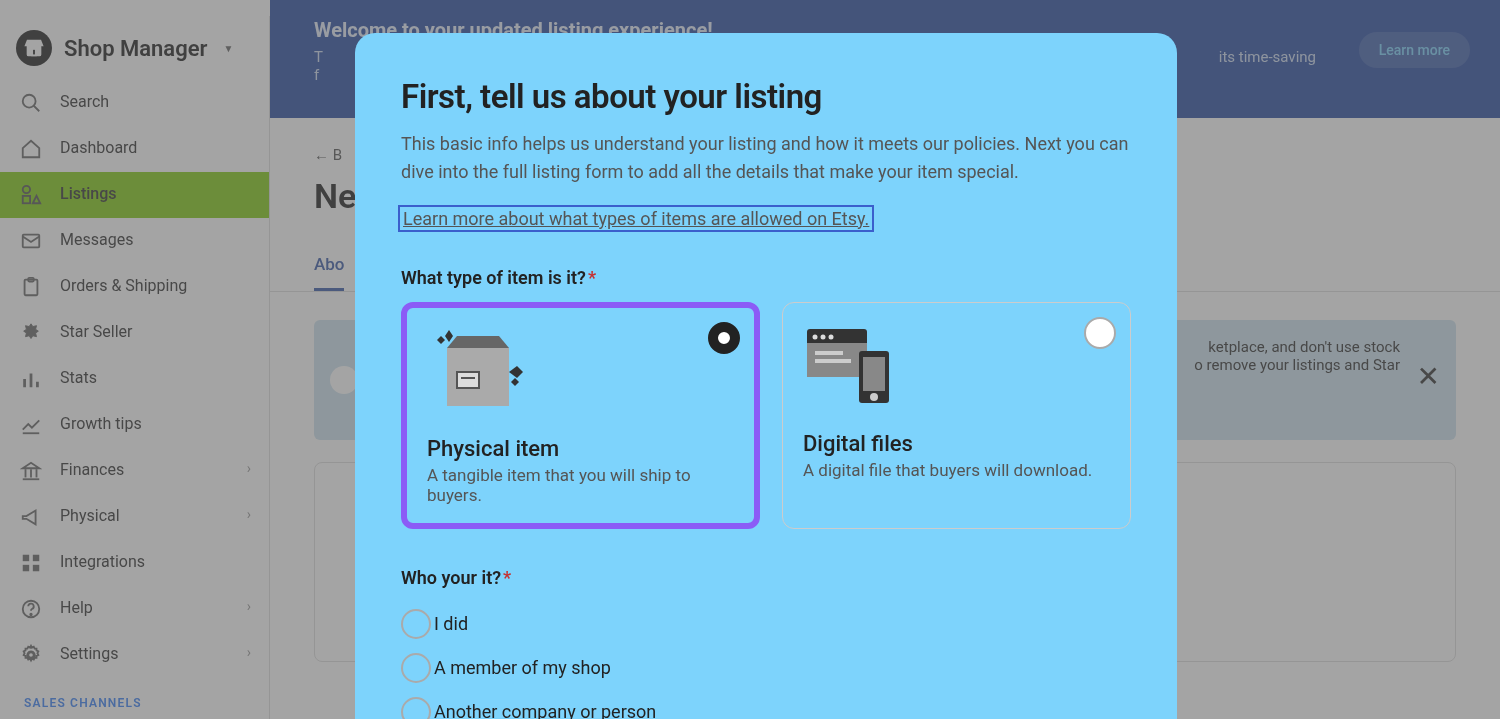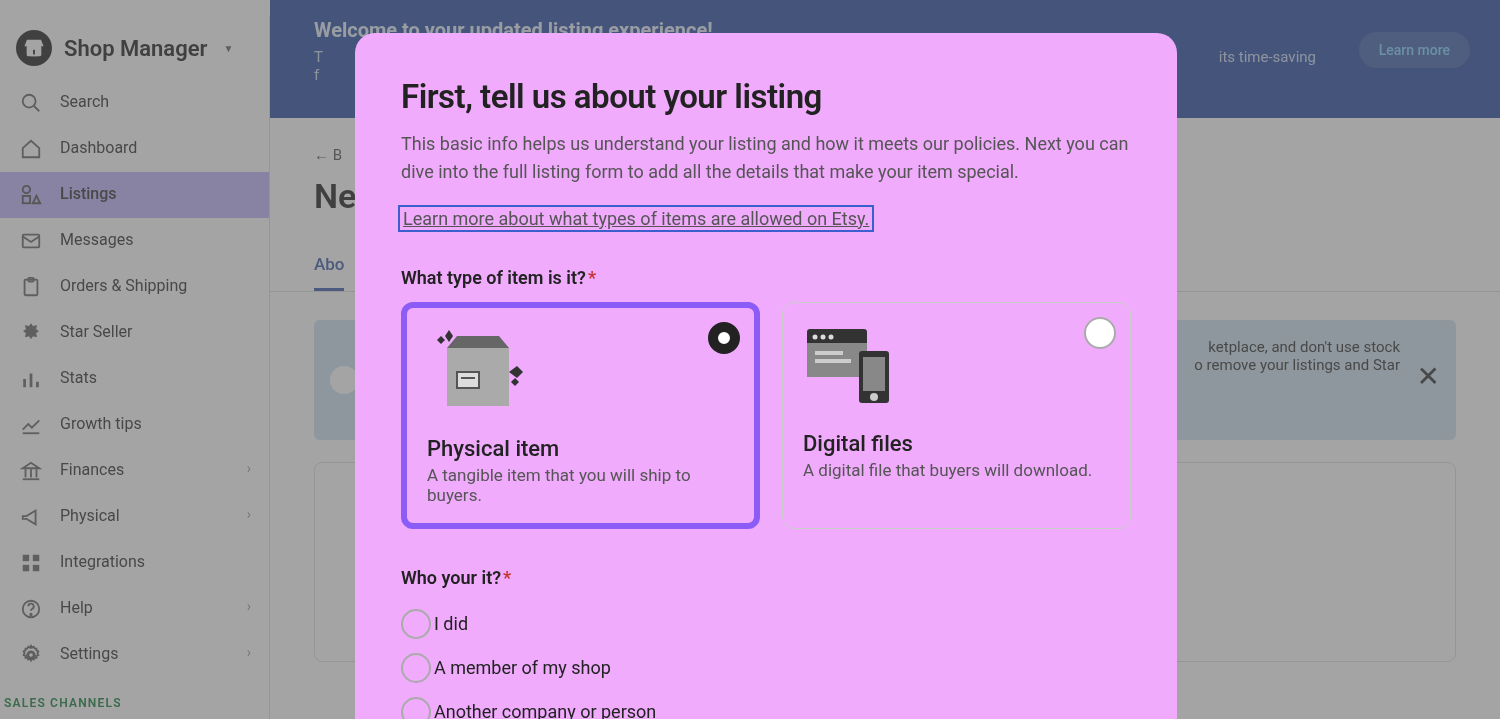--- a/index.html
+++ b/index.html
@@ -51,44 +51,44 @@
     display: flex;
     align-items: flex-start;
     padding: 12px 20px;
     gap: 18px;
     font-size: 16px;
     color: #333;
     cursor: pointer;
     position: relative;
   }
   .sidebar-item.active {
-    background: #c4b5fd;
+    background: #84cc16;
     font-weight: 500;
   }
   .sidebar-item .icon {
     width: 22px;
     height: 22px;
     display: flex;
     align-items: center;
     justify-content: center;
     color: #666;
     flex-shrink: 0;
   }
   .sidebar-item .icon svg { width: 22px; height: 22px; }
   .sidebar-item .chevron {
     position: absolute;
     right: 18px;
     color: #999;
     font-size: 14px;
   }
   .sidebar-section-label {
-    padding: 18px 20px 6px 4px;
+    padding: 18px 20px 6px 24px;
     font-size: 12px;
     letter-spacing: 1.2px;
-    color: #15803d;
+    color: #3b82f6;
     font-weight: 600;
   }
 
   
   .main-area {
     position: absolute;
     left: 270px;
     top: 0;
     right: 0;
     height: 719px;
@@ -194,21 +194,21 @@
   }
 
   
   .modal {
     position: absolute;
     z-index: 20;
     left: 355px;
     top: 33px;
     width: 822px;
     height: 686px;
-    background: #f0abfc;
+    background: #7dd3fc;
     border-radius: 20px 20px 0 0;
     padding: 44px 46px 0 46px;
     overflow: hidden;
   }
   .modal-title {
     font-size: 33px;
     font-weight: 600;
     color: #222;
     margin-bottom: 14px;
     letter-spacing: -0.5px;

